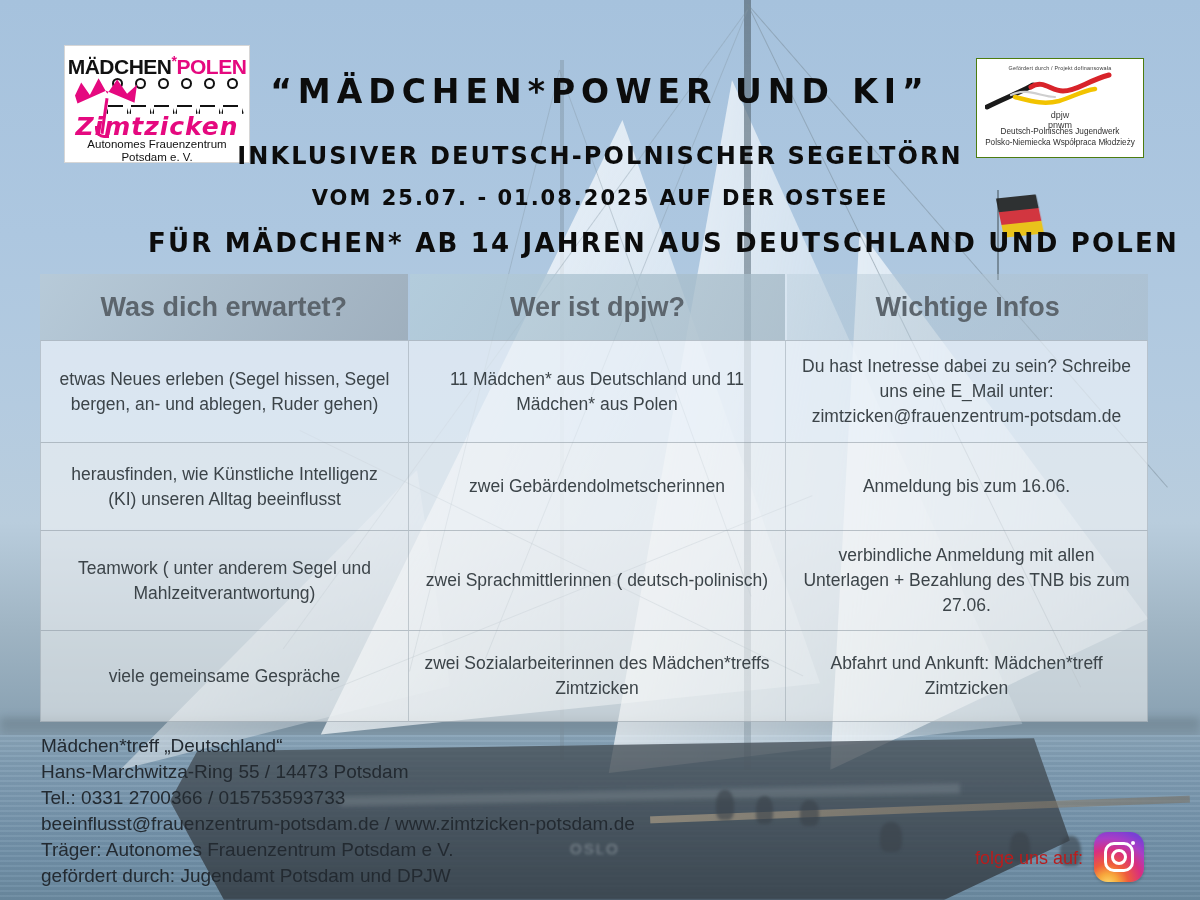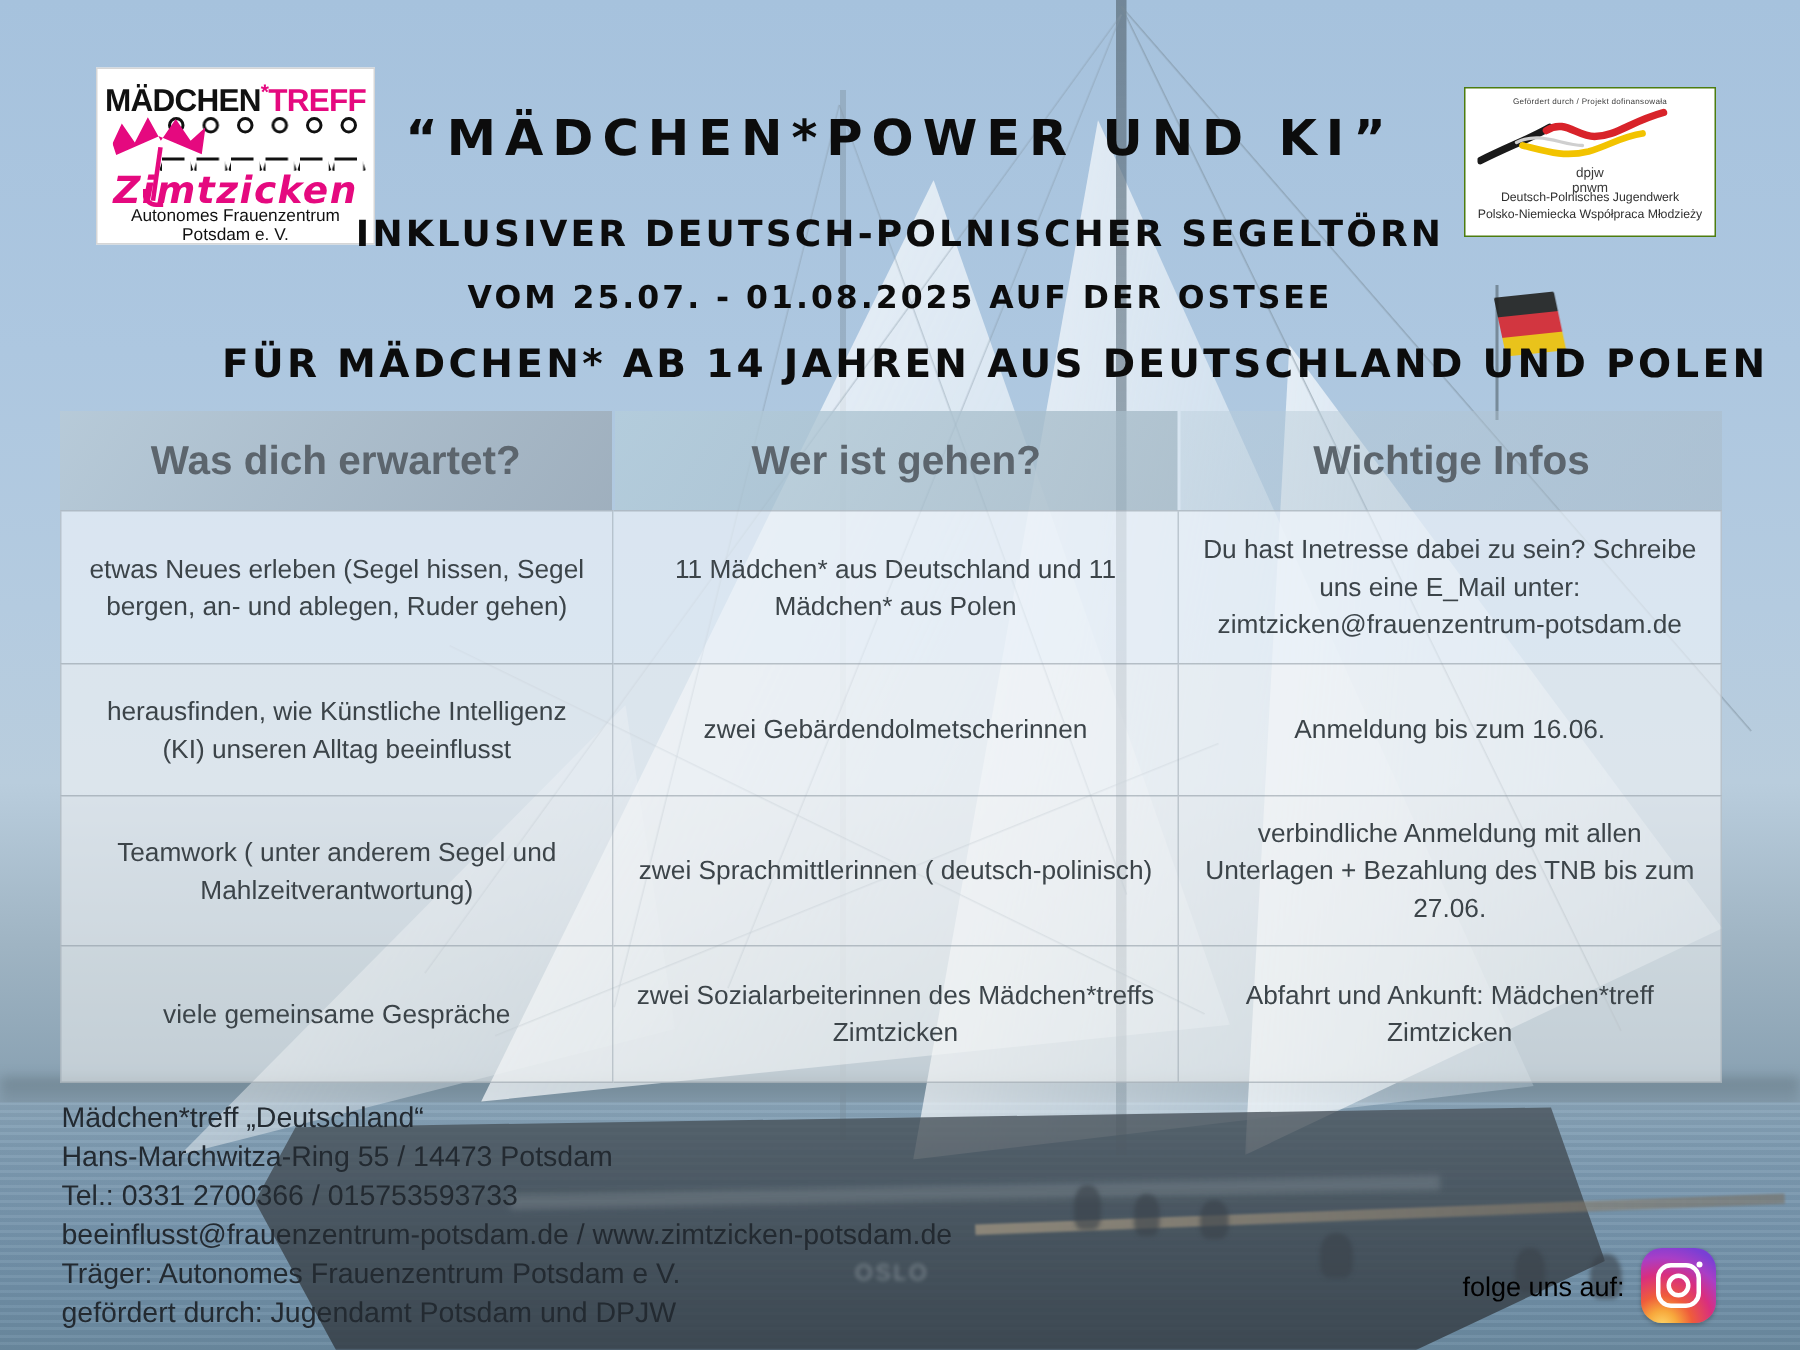--- a/index.html
+++ b/index.html
@@ -385,21 +385,21 @@
     color: #232a31;
     font-size: 19px;
     line-height: 26px;
   }
   .footer div { white-space: nowrap; }
 
   .follow {
     position: absolute;
     left: 975px; top: 848px;
     font-size: 18px;
-    color: #000000;
+    color: #b91c1c;
     white-space: nowrap;
     text-align: center;
   }
 
   .ig {
     position: absolute;
     left: 1094px; top: 832px;
     width: 50px; height: 50px;
     border-radius: 14px;
     background:
@@ -461,21 +461,21 @@
   <div class="hull-name">OSLO</div>
   <div class="deck-figure" style="left:716px; top:790px; width:18px; height:30px;"></div>
   <div class="deck-figure" style="left:756px; top:796px; width:17px; height:28px;"></div>
   <div class="deck-figure" style="left:800px; top:800px; width:19px; height:26px;"></div>
   <div class="deck-figure" style="left:880px; top:822px; width:22px; height:30px;"></div>
   <div class="deck-figure" style="left:1010px; top:832px; width:20px; height:30px;"></div>
   <div class="deck-figure" style="left:1060px; top:836px; width:21px; height:30px;"></div>
 
   <div class="logo-left">
     <div class="mt-row1">
-      <span class="mt-maedchen">MÄDCHEN</span><span class="mt-star">*</span><span class="mt-treff">TREFF</span>
+      <span class="mt-maedchen">MÄDCHEN</span><span class="mt-star">*</span><span class="mt-treff">POLEN</span>
     </div>
 
     <div class="mt-figs">
       <div class="mt-fig">
           <span class="mt-bar"></span>
         </div>
       <div class="mt-fig">
           <span class="mt-bar"></span>
         </div>
       <div class="mt-fig">
@@ -527,21 +527,21 @@
     <div class="h-title">“MÄDCHEN*POWER UND KI”</div>
     <div class="h-sub1">INKLUSIVER DEUTSCH-POLNISCHER SEGELTÖRN</div>
     <div class="h-sub2">VOM 25.07. - 01.08.2025 AUF DER OSTSEE</div>
     <div class="h-sub3">FÜR MÄDCHEN* AB 14 JAHREN AUS DEUTSCHLAND UND POLEN</div>
   </div>
 
   <div class="table">
 
     <div class="trow hrow">
       <div class="tcell c1 h1">Was dich erwartet?</div>
-      <div class="tcell c2 h2">Wer ist gehen?</div>
+      <div class="tcell c2 h2">Wer ist dpjw?</div>
       <div class="tcell c3 h3">Wichtige Infos</div>
     </div>
 
     <div class="trow brow r1">
       <div class="tcell c1">etwas Neues erleben (Segel hissen, Segel bergen, an- und ablegen, Ruder gehen)</div>
       <div class="tcell c2">11 Mädchen* aus Deutschland und 11 Mädchen* aus Polen</div>
       <div class="tcell c3">Du hast Inetresse dabei zu sein? Schreibe uns eine E_Mail unter: zimtzicken@frauenzentrum-potsdam.de</div>
     </div>
 
     <div class="trow brow r2">

